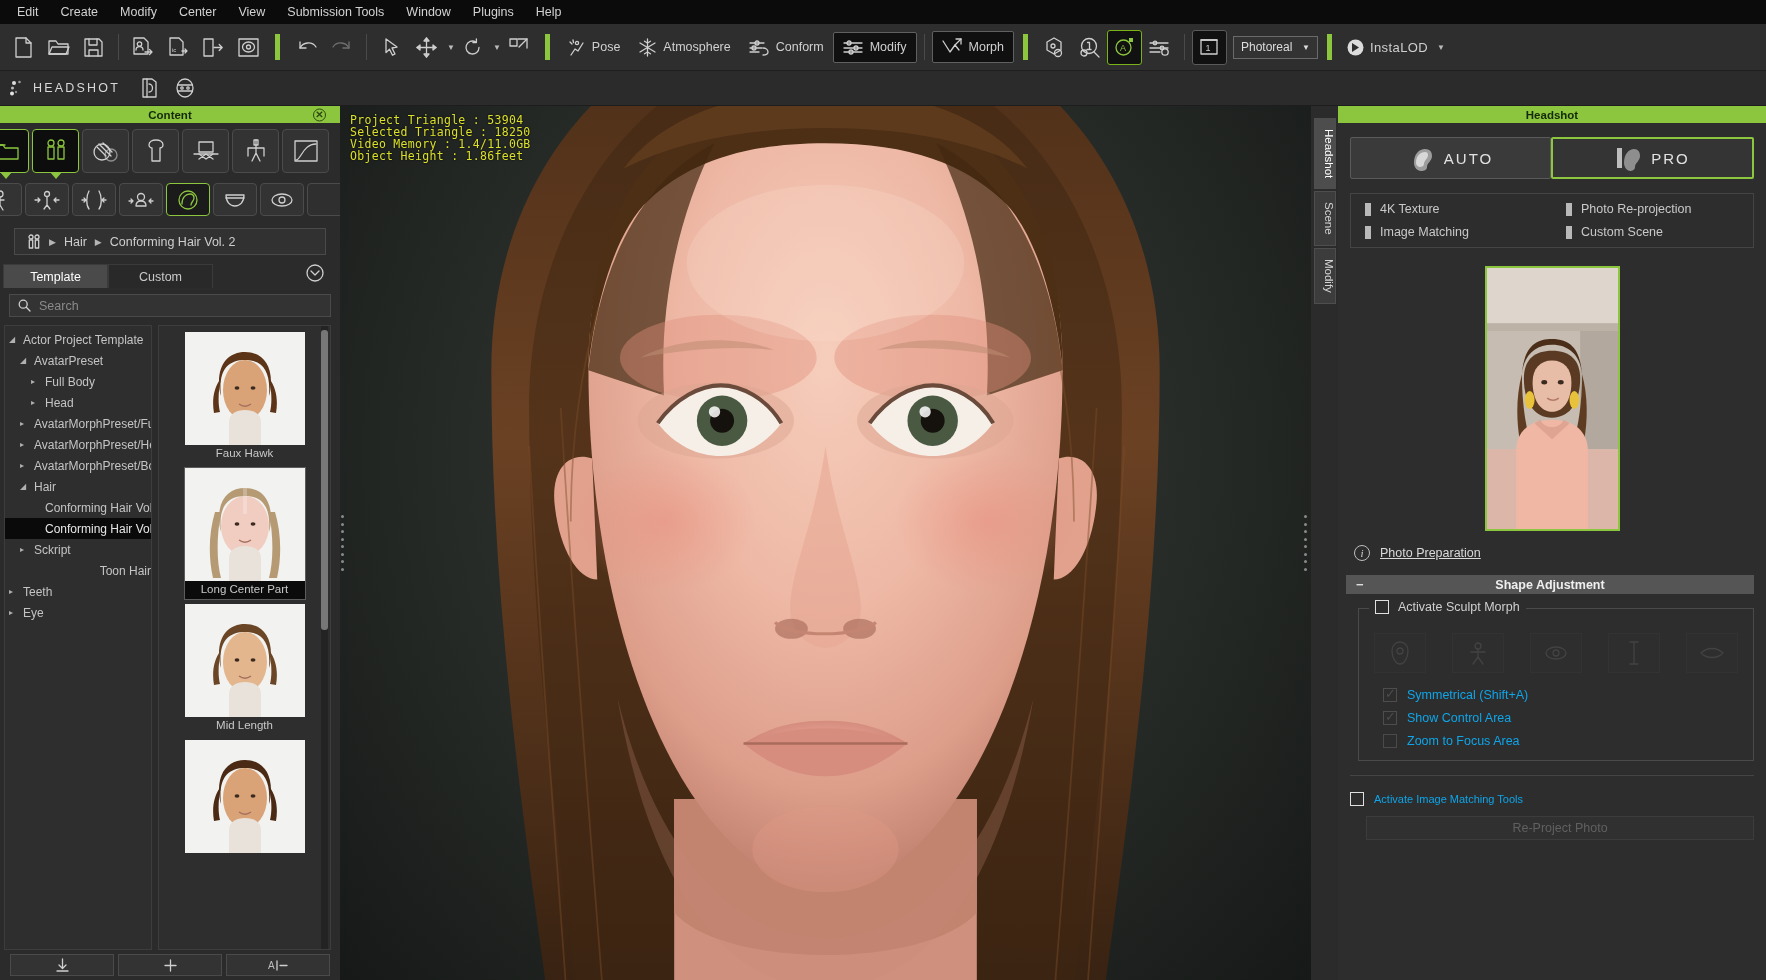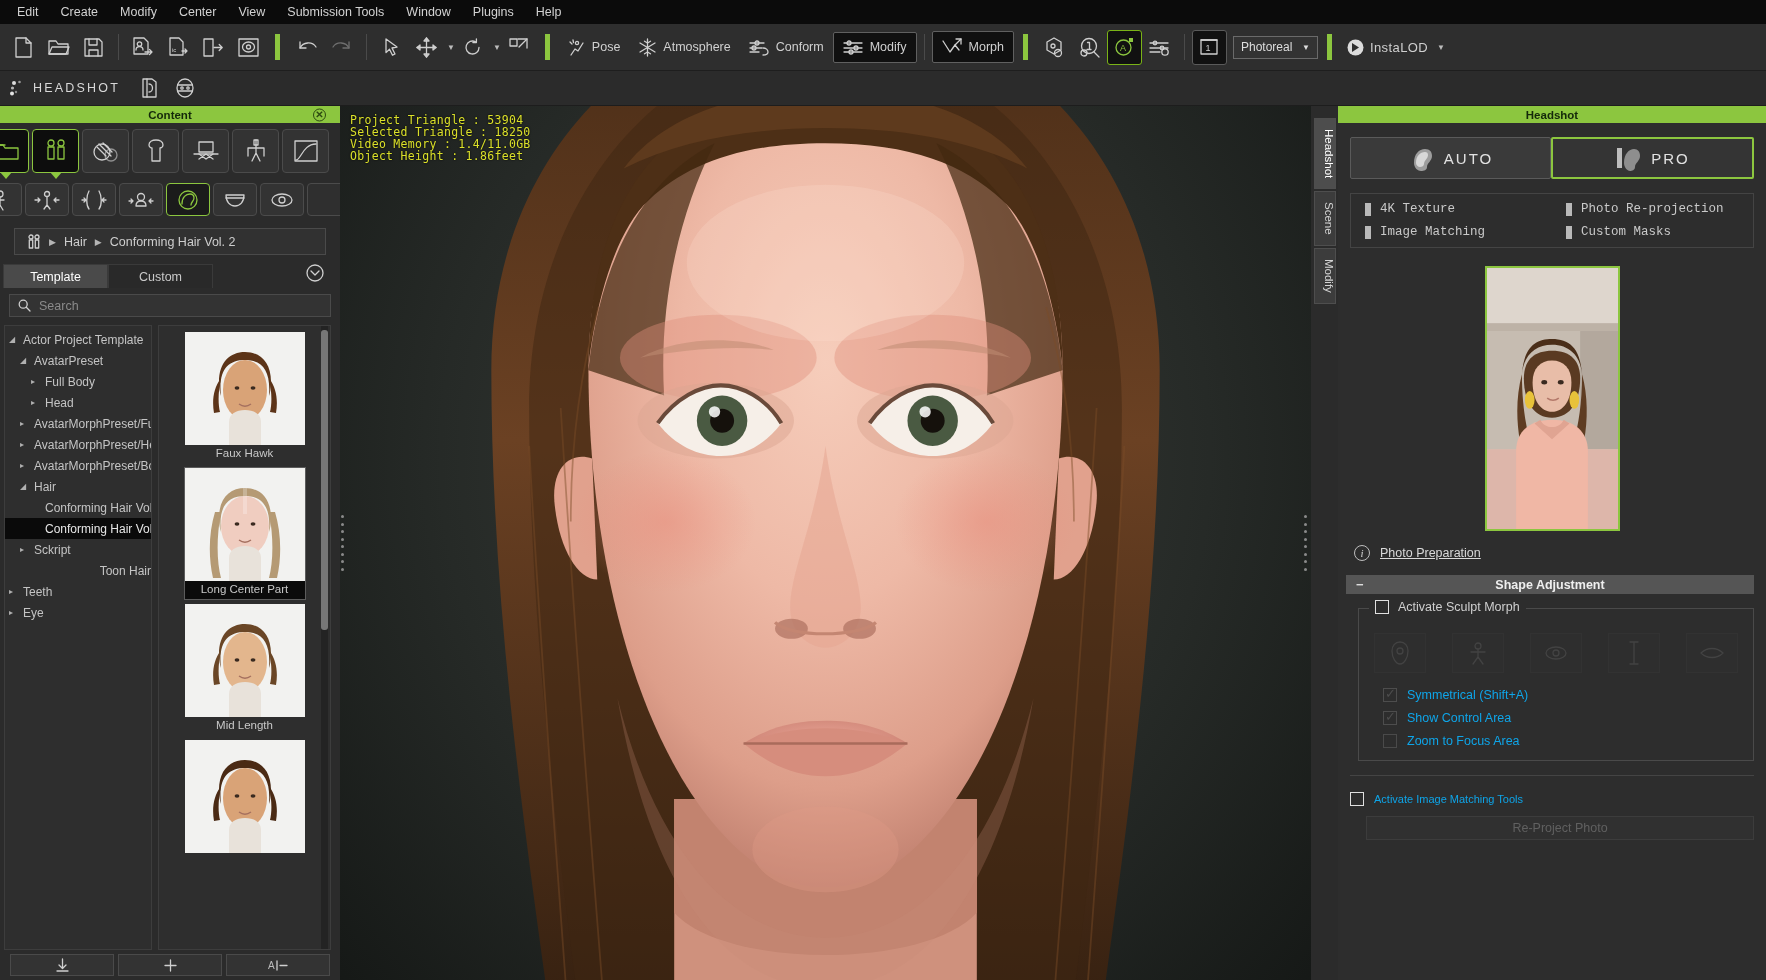--- a/index.html
+++ b/index.html
@@ -187,21 +187,21 @@
   .big-btn {
     flex:1; height:42px; border:1px solid #5a5a5a; background:#3a3a3a;
     display:flex; align-items:center; justify-content:center; gap:10px;
     font-size:15px; letter-spacing:2px; color:#e2e2e2; cursor:pointer; border-radius:2px;
   }
   .big-btn.pro { border:2px solid #8cc63f; background:#343434; }
   .opt-box { margin:14px 12px 0 12px; border:1px solid #444; padding:8px 0; }
   .opt-grid { display:grid; grid-template-columns:1fr 1fr; row-gap:9px; }
   .opt {
     display:flex; align-items:center; gap:9px; font-size:12.5px; color:#c9c9c9;
-    padding-left:14px; cursor:pointer;font-family:Liberation Mono, monospace;
+    padding-left:14px; cursor:pointer;
   }
   .cbs { width:6px; height:13px; background:#b9b9b9; flex:0 0 auto; }
 
   .photo-area { display:flex; justify-content:center; padding:18px 0 0 0; }
   .photo-frame { width:135px; height:265px; border:2px solid #8cc63f; overflow:hidden; position:relative; }
 
   .prep-row { display:flex; align-items:center; gap:10px; padding:14px 0 0 16px; }
   .infoicon {
     width:16px; height:16px; border:1.3px solid #bdbdbd; border-radius:50%;
     display:flex; align-items:center; justify-content:center;
@@ -943,21 +943,21 @@
             <div class="opt">
               <span class="cbs"></span>
               <span>Photo Re-projection</span>
             </div>
             <div class="opt">
               <span class="cbs"></span>
               <span>Image Matching</span>
             </div>
             <div class="opt">
               <span class="cbs"></span>
-              <span>Custom Masks</span>
+              <span>Custom Scene</span>
             </div>
           </div>
         </div>
 
         <div class="photo-area">
           <div class="photo-frame">
             <svg width="100%" height="100%" viewBox="0 0 135 265" preserveAspectRatio="none">
               <rect width="135" height="265" fill="#cfc6bd"></rect>
               <rect x="0" y="0" width="135" height="62" fill="#ded6cd"></rect>
               <rect x="0" y="56" width="135" height="8" fill="#bdb2a6"></rect>

